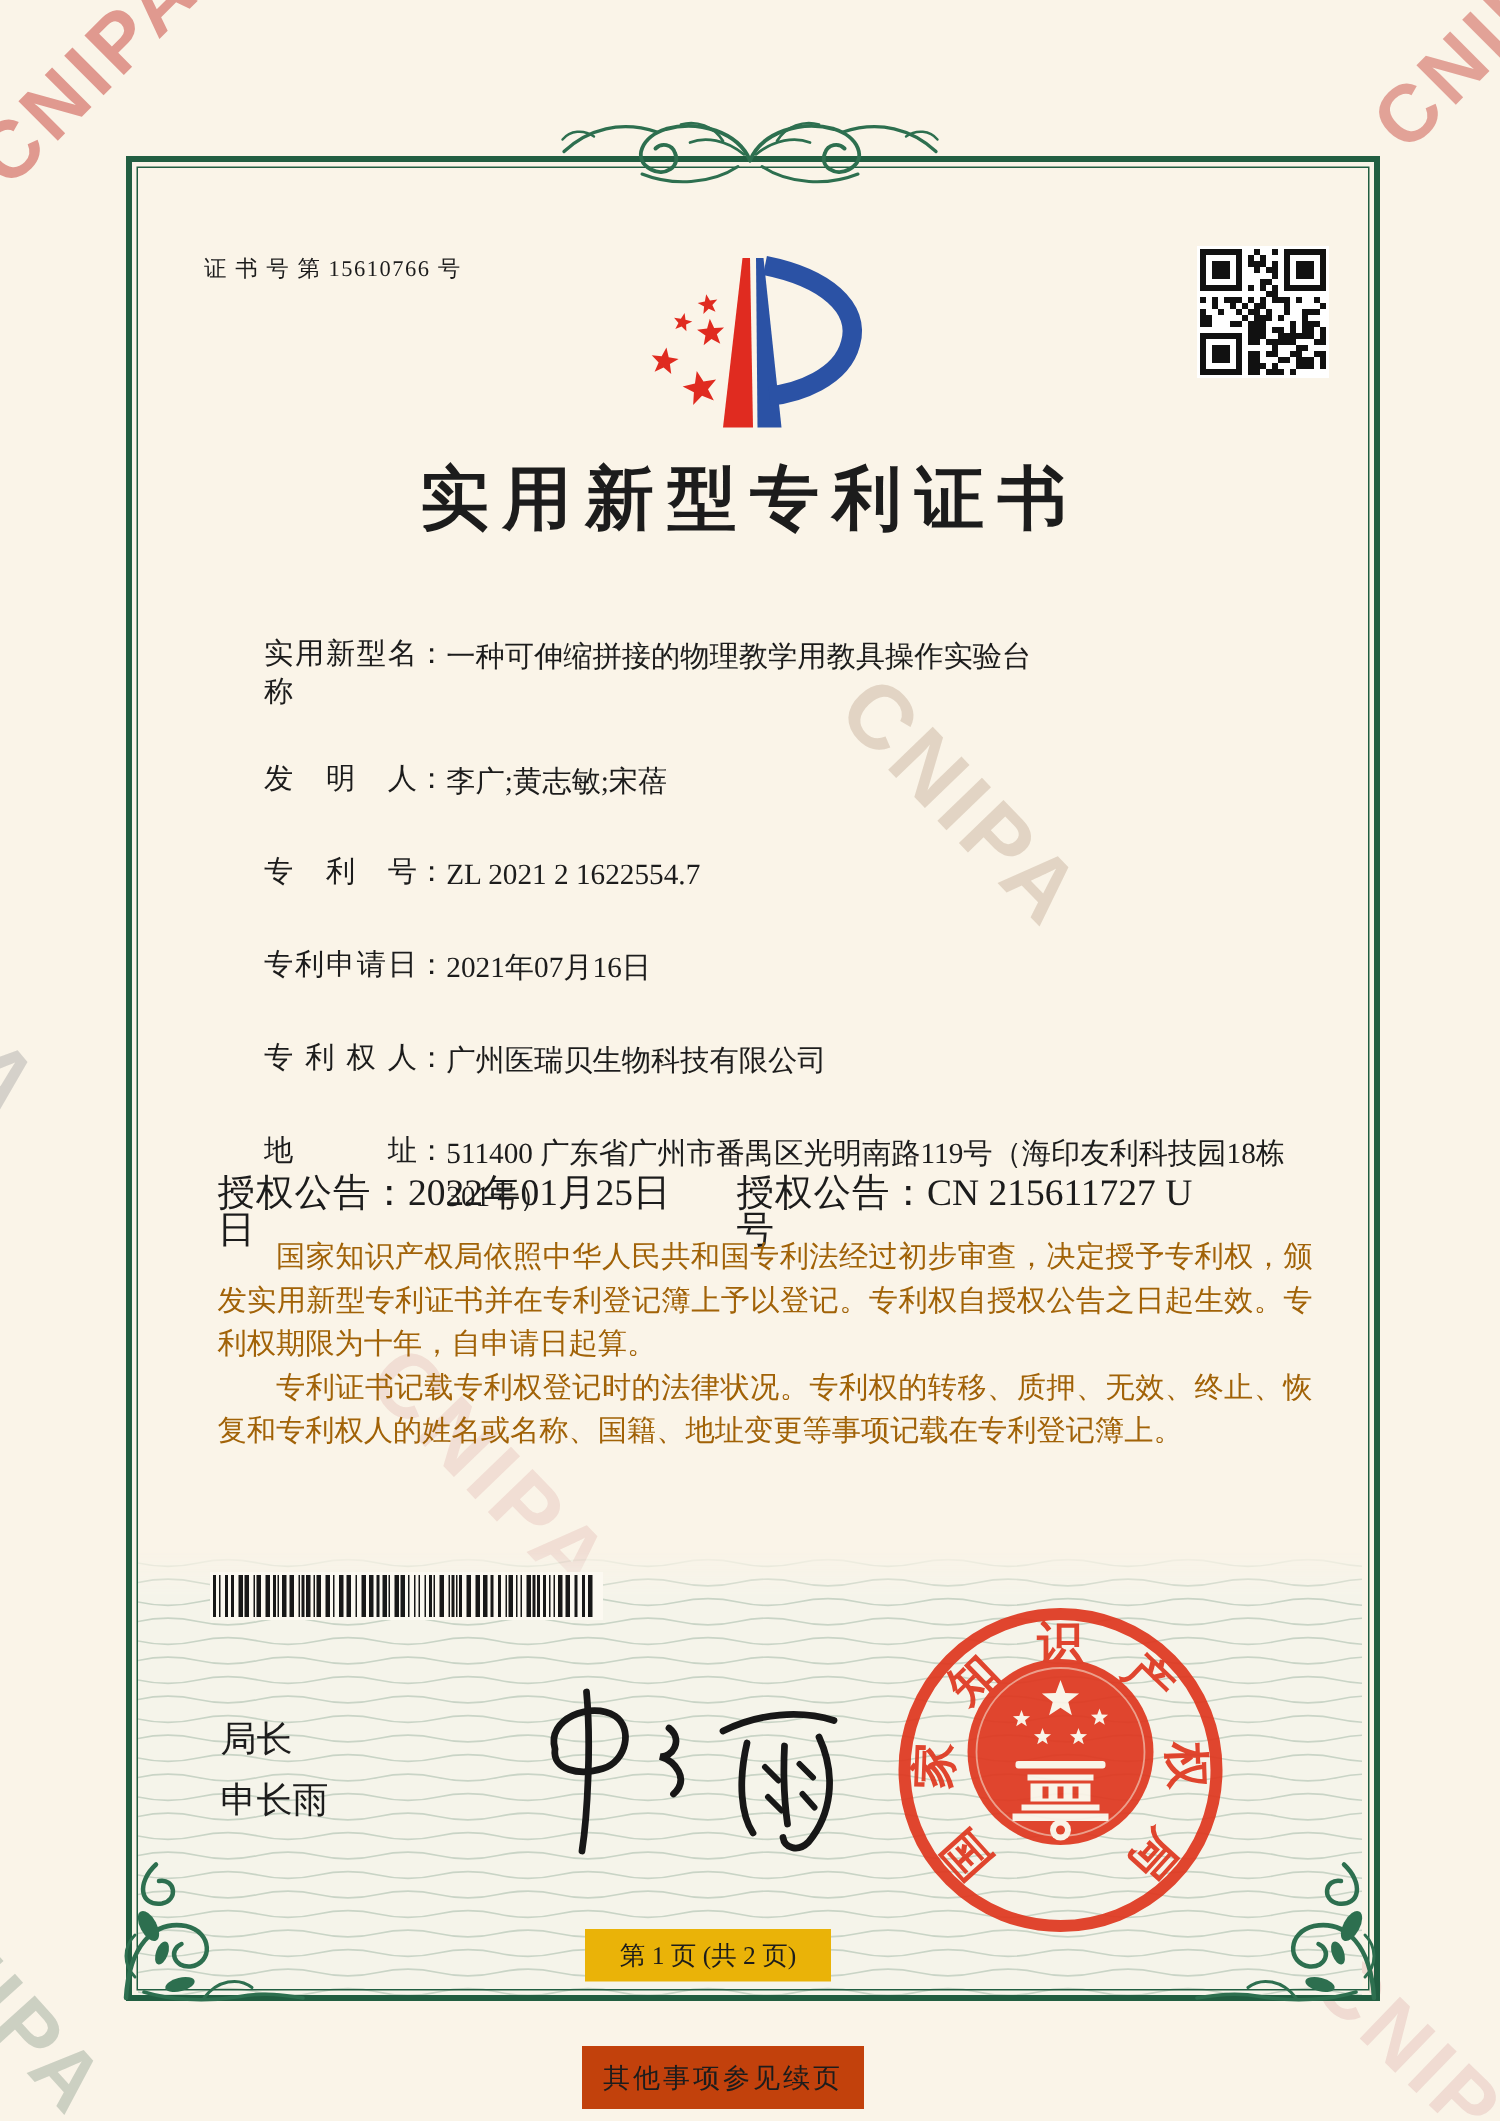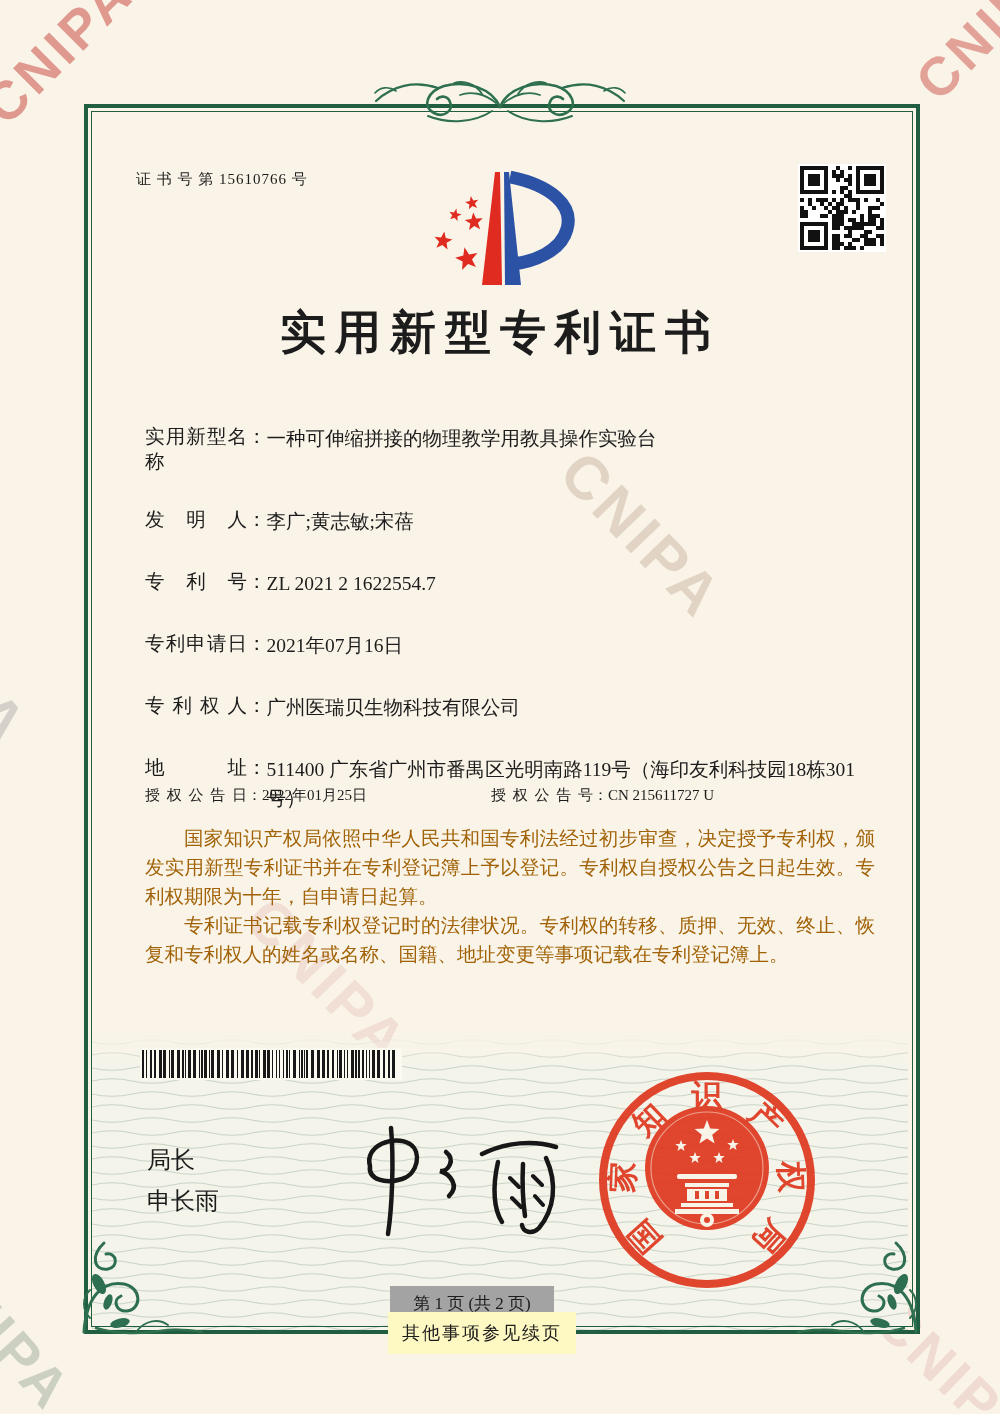--- a/index.html
+++ b/index.html
@@ -23,40 +23,40 @@
   .guil{position:absolute;left:92px;top:1034px;z-index:2;
         -webkit-mask-image:linear-gradient(to bottom,transparent 0,#000 30px);
         mask-image:linear-gradient(to bottom,transparent 0,#000 30px);}
   
   .cert-no{position:absolute;left:136px;top:170px;font-size:15px;letter-spacing:1px;z-index:5;}
   .logo{position:absolute;left:420px;top:158px;z-index:5;}
   .qr{position:absolute;left:798px;top:164px;z-index:5;}
   .title{position:absolute;left:0;top:302px;width:100%;text-align:center;font-size:46px;
          font-weight:bold;letter-spacing:9px;z-index:5;}
   .fields{position:absolute;left:145px;top:424px;width:732px;font-size:19.5px;z-index:5;}
-  .frow{display:flex;margin-bottom:33px;line-height:25px;}
+  .frow{display:flex;margin-bottom:33px;line-height:25px;margin-left:31px;}
   .lab{width:102px;flex:none;text-align:justify;text-align-last:justify;text-justify:inter-character;}
   .colon{flex:none;}
   .val{flex:1;line-height:29px;}
-  .grant-row{position:absolute;left:145px;top:783px;width:740px;display:flex;font-size:15px;z-index:5;}
+  .grant-row{position:absolute;left:145px;top:783px;width:740px;display:flex;font-size:25px;z-index:5;}
   .gpair{display:flex;line-height:25px;}
   .gpair.g1{width:346px;flex:none;}
   .paras{position:absolute;left:145px;top:824px;width:730px;font-size:19.5px;line-height:29px;
          text-align:justify;z-index:5;color:#a16207;}
   .paras p{margin:0;text-indent:2em;}
   .barcode{position:absolute;left:140px;top:1048px;z-index:5;}
   .signer{position:absolute;left:147px;top:1140px;font-size:24px;line-height:41px;z-index:5;}
   .sig{position:absolute;left:318px;top:1116px;z-index:6;}
   .pageno{position:absolute;left:390px;top:1286px;width:164px;text-align:center;font-size:17px;
-          background:#a3a3a3;padding:6px 0;z-index:5;}
+          background:#eab308;padding:6px 0;z-index:5;}
   .seal{position:absolute;left:589px;top:1062px;z-index:7;opacity:.93;}
   .seal-date{position:absolute;left:616px;top:1224px;font-size:21.5px;letter-spacing:3px;
              color:#151515;z-index:8;white-space:nowrap;}
-  .footnote{position:absolute;left:388px;top:1312px;width:188px;text-align:center;font-size:18px;
-            background:#fef9c3;padding:9px 0;z-index:5;letter-spacing:2px;}
+  .footnote{position:absolute;left:388px;top:1364px;width:188px;text-align:center;font-size:18px;
+            background:#c2410c;padding:9px 0;z-index:5;letter-spacing:2px;}
 </style>
 </head>
 <body>
 
 <div class="page">
 
   <div class="wm wm1">CNIPA</div>
   <div class="wm wm2">CNIPA</div>
   <div class="wm wm3">CNIPA</div>
   <div class="wm wm4">CNIPA</div>

